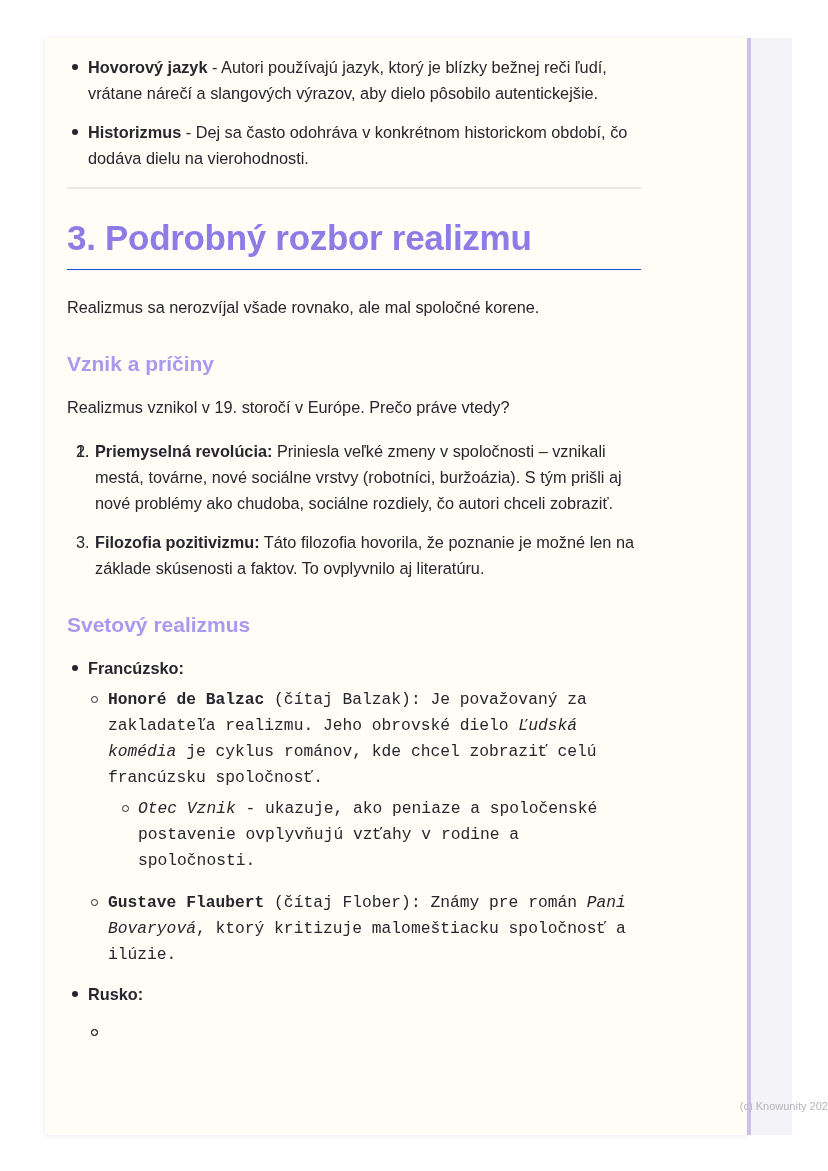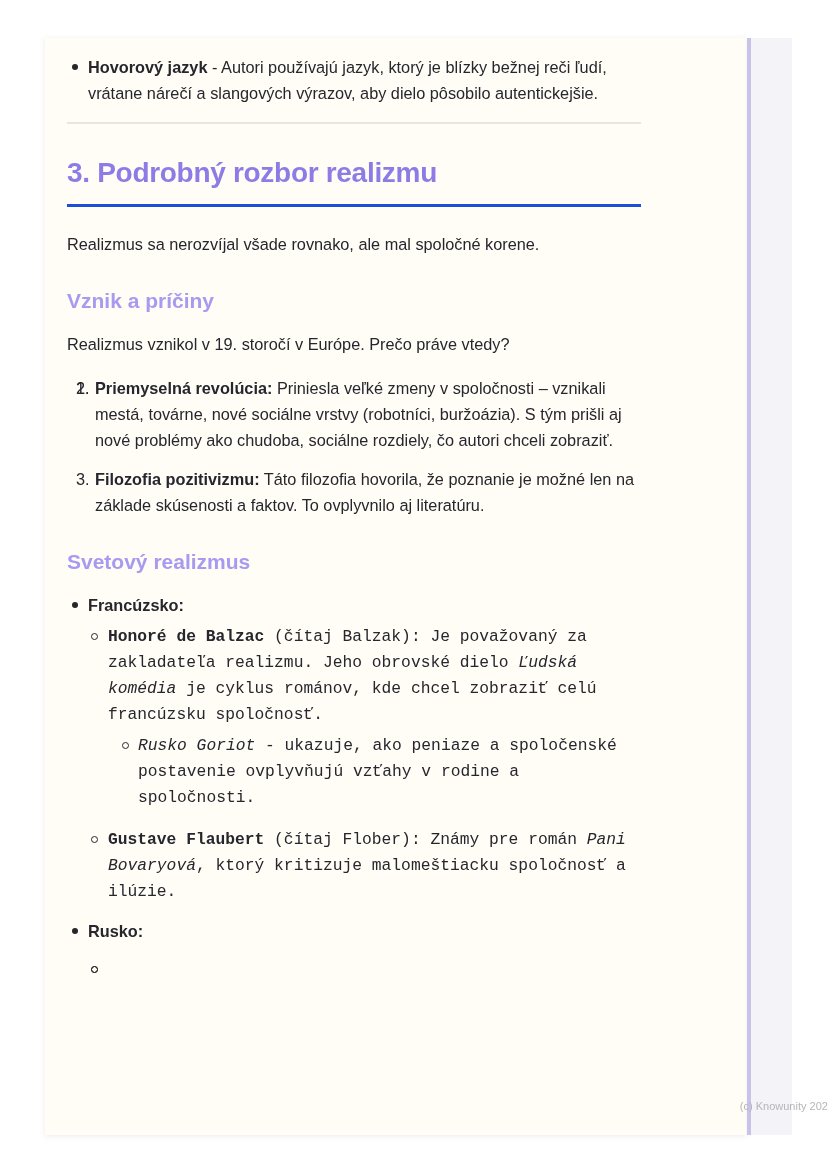--- a/index.html
+++ b/index.html
@@ -15,22 +15,22 @@
   .side-strip{
     position:absolute;left:747px;top:38px;width:45px;height:1097px;
     background:#f4f3f8;border-left:4px solid #c9c2e9;box-sizing:border-box;
   }
   .doc{
     margin:14px 0 0 22px;width:574px;
     font-size:16.3px;line-height:26px;letter-spacing:0;
   }
   p.para{margin:16px 0;}
   h1.sec-title{
-    font-size:28px;line-height:38px;font-weight:700;color:#8d7ce6;
-    margin:30px 0 0;padding-bottom:12px;border-bottom:3px solid #1d4ed8;
+    font-size:35px;line-height:38px;font-weight:700;color:#8d7ce6;
+    margin:30px 0 0;padding-bottom:12px;border-bottom:1px solid #1d4ed8;
     letter-spacing:-.3px;
   }
   h1.sec-title + p.para{margin-top:24px;}
   h2.sub-title{
     font-size:21px;line-height:28px;font-weight:700;color:#a79af0;
     margin:30px 0 16px;
   }
   hr.divider{border:none;border-top:2px solid #e8e6e1;margin:16px 0 0;}
   ul.l1,ul.l2,ul.l3,ol.nums{list-style:none;margin:0;padding:0;}
   ul.l1{margin:16px 0;}
@@ -62,20 +62,21 @@
   }
 </style>
 </head>
 <body>
 
 <div class="page-card">
   <div class="doc">
 
     <ul class="l1">
       <li><span><span style="font-weight: 700;">Hovorový jazyk</span><span> - Autori používajú jazyk, ktorý je blízky bežnej reči ľudí, vrátane nárečí a slangových výrazov, aby dielo pôsobilo autentickejšie.</span></span></li>
+      <li><span><span style="font-weight: 700;">Historizmus</span><span> - Dej sa často odohráva v konkrétnom historickom období, čo dodáva dielu na vierohodnosti.</span></span></li>
     </ul>
 
     <hr class="divider">
 
     <h1 class="sec-title">3. Podrobný rozbor realizmu</h1>
 
     <p class="para">Realizmus sa nerozvíjal všade rovnako, ale mal spoločné korene.</p>
 
     <h2 class="sub-title">Vznik a príčiny</h2>
 
@@ -100,21 +101,21 @@
 
     <ul class="l1">
 
       <li>
         <span><span style="font-weight: 700;">Francúzsko:</span></span>
         <ul class="l2">
           <li>
             <span><span style="font-weight: 700;">Honoré de Balzac</span><span> (čítaj Balzak): Je považovaný za zakladateľa realizmu. Jeho obrovské dielo </span><span style="font-style: italic;">Ľudská komédia</span><span> je cyklus románov, kde chcel zobraziť celú francúzsku spoločnosť.</span></span>
             <ul class="l3">
               <li>
-                <span><span style="font-style: italic;">Rusko Goriot</span><span> - ukazuje, ako peniaze a spoločenské postavenie ovplyvňujú vzťahy v rodine a spoločnosti.</span></span>
+                <span><span style="font-style: italic;">Otec Vznik</span><span> - ukazuje, ako peniaze a spoločenské postavenie ovplyvňujú vzťahy v rodine a spoločnosti.</span></span>
               </li>
             </ul>
           </li>
           <li>
             <span><span style="font-weight: 700;">Gustave Flaubert</span><span> (čítaj Flober): Známy pre román </span><span style="font-style: italic;">Pani Bovaryová</span><span>, ktorý kritizuje malomeštiacku spoločnosť a ilúzie.</span></span>
           </li>
         </ul>
       </li>
 
       <li>

